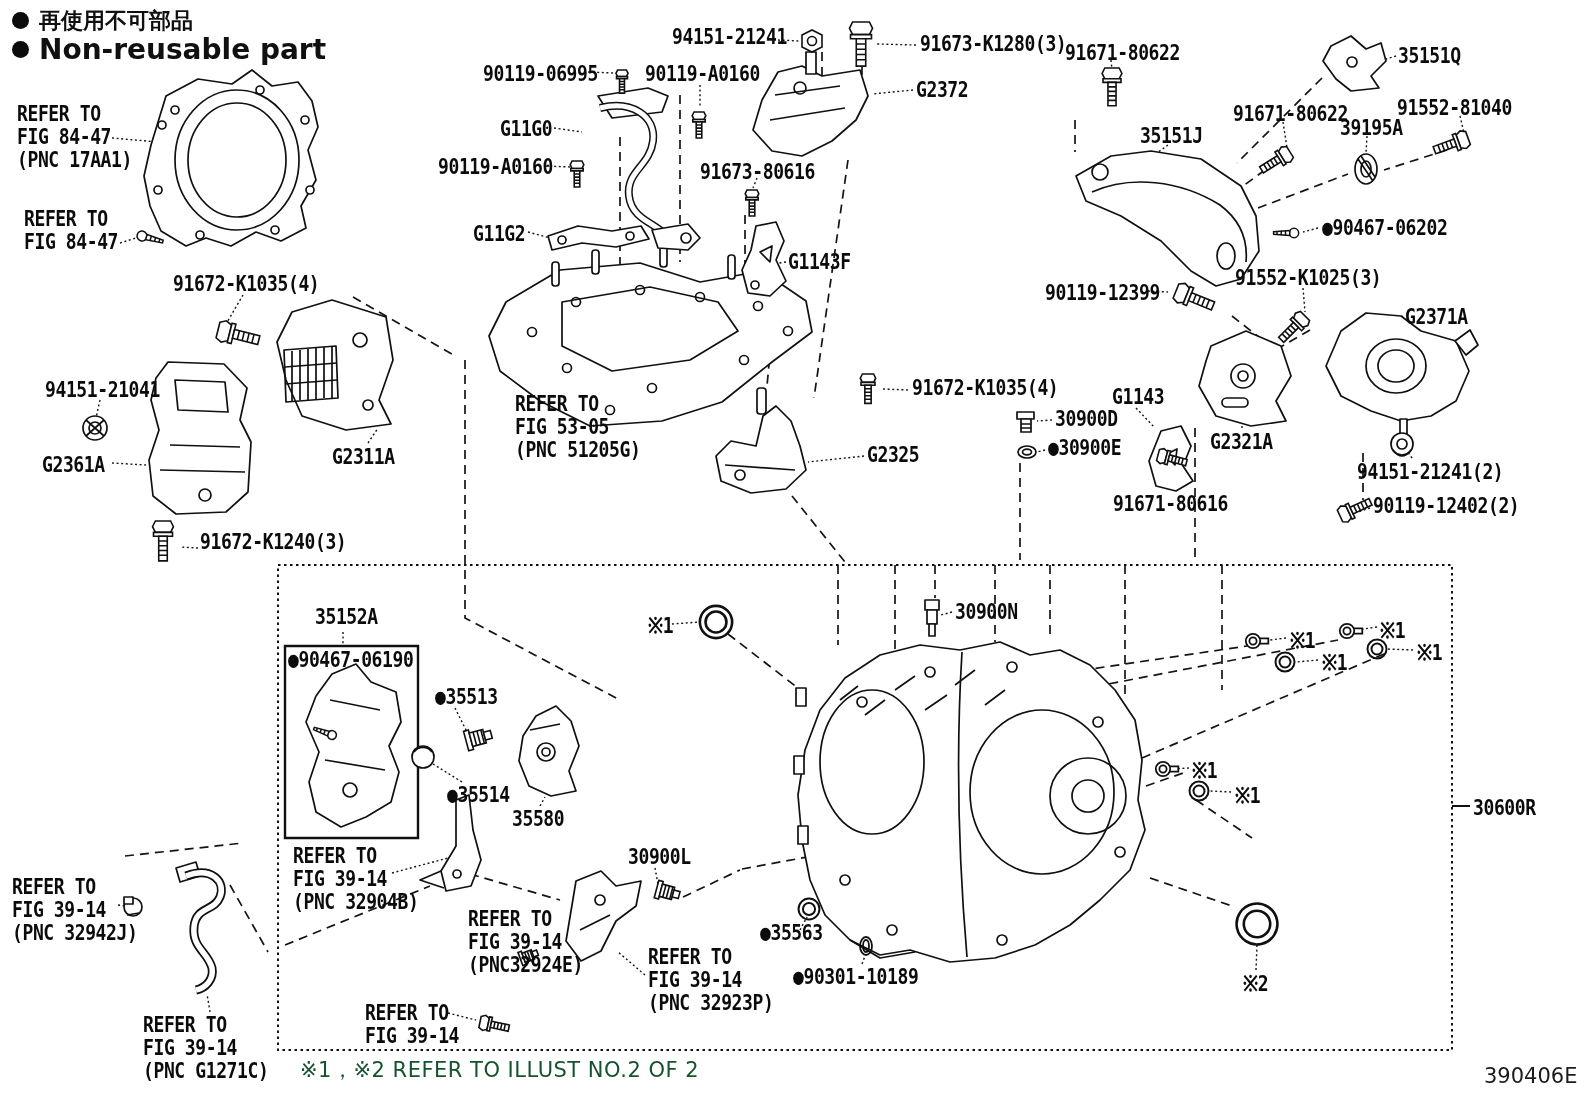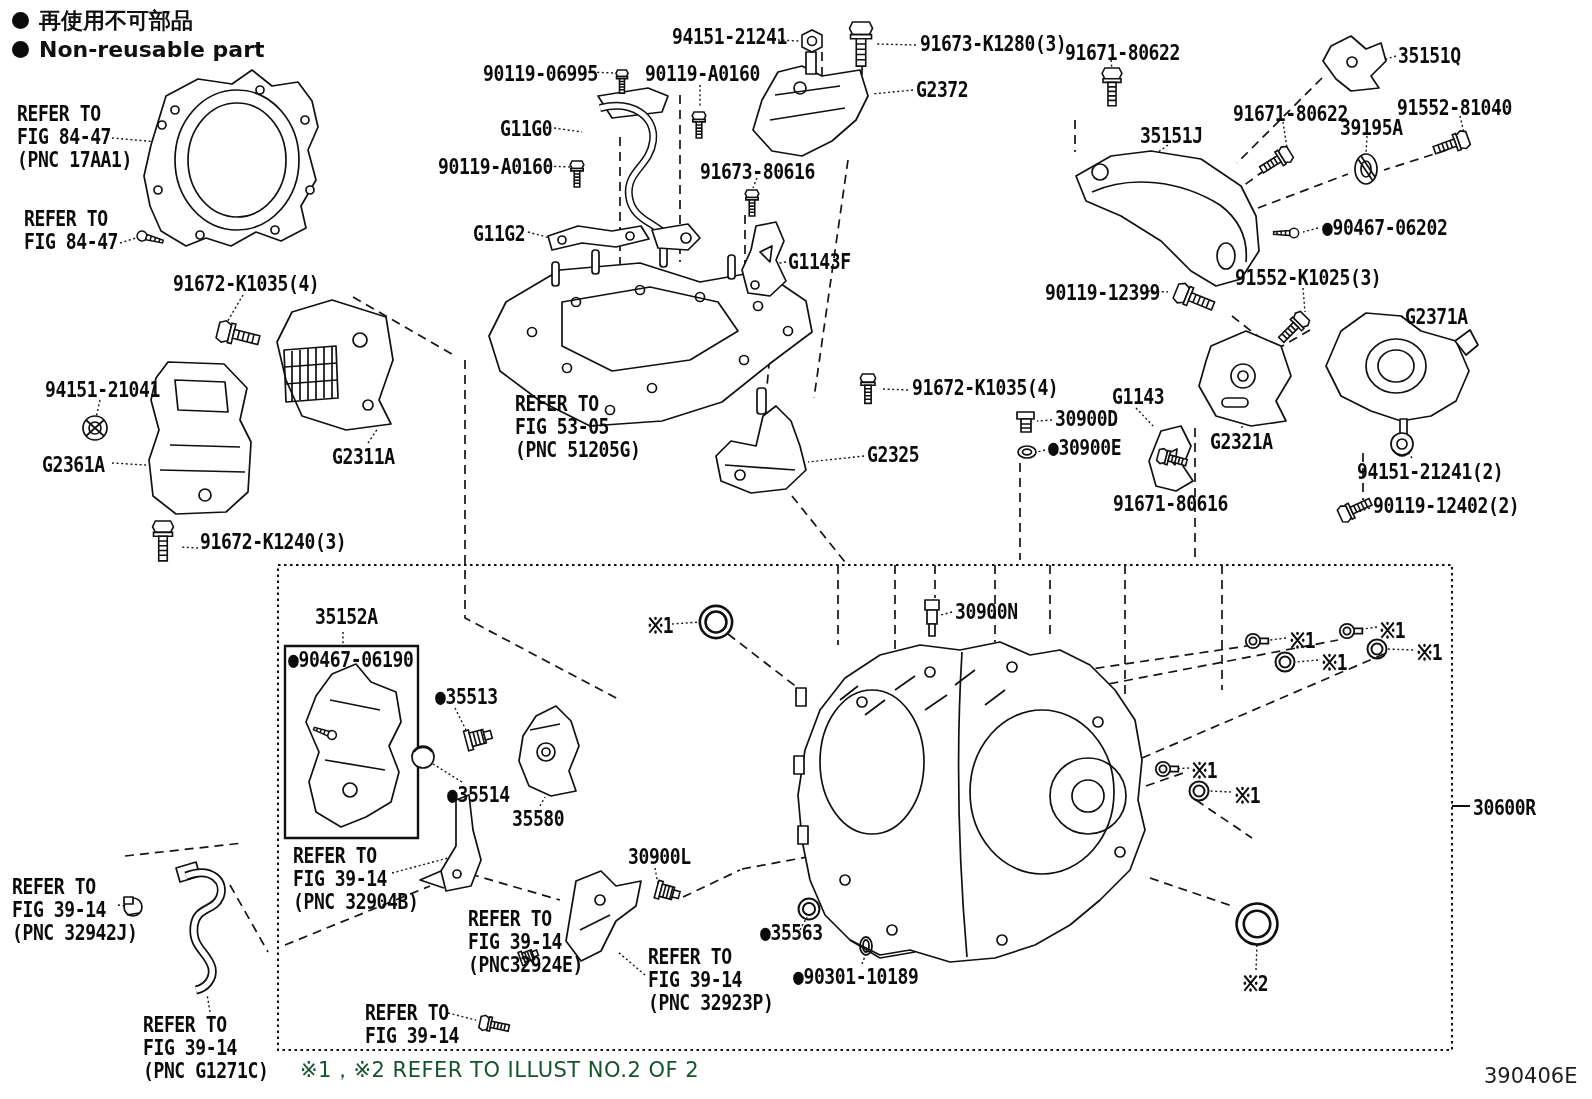--- a/index.html
+++ b/index.html
@@ -16,21 +16,21 @@
     font-family:"DejaVu Sans Mono", monospace;
     font-weight:bold; font-size:22px; line-height:1.04;
     color:#0b0b0b; white-space:pre;
     transform:scaleX(.82); transform-origin:0 0;
     letter-spacing:-0.5px;
   }
   .legend { position:absolute; left:12px; top:6px; }
   .legend-row { display:flex; align-items:center; gap:10px; height:29px; }
   .legend-bullet { width:17px; height:17px; background:#0b0b0b; border-radius:50%; flex:0 0 auto; }
   .legend-text-jp { font-family:"DejaVu Sans", sans-serif; font-weight:bold; font-size:22px; }
-  .legend-text-en { font-family:"DejaVu Sans", sans-serif; font-weight:bold; font-size:22px; }
+  .legend-text-en { font-family:"DejaVu Sans", sans-serif; font-weight:bold; font-size:28px; }
   .foot-note {
     position:absolute; left:300px; top:1056px;
     font-family:"DejaVu Sans", sans-serif; font-size:21px; letter-spacing:0.5px; color:#14532d;
   }
   .diagram-code {
     position:absolute; left:1484px; top:1064px;
     font-family:"DejaVu Sans", sans-serif; font-size:21px; color:#1b1b1b;
   }
 </style>
 </head>

